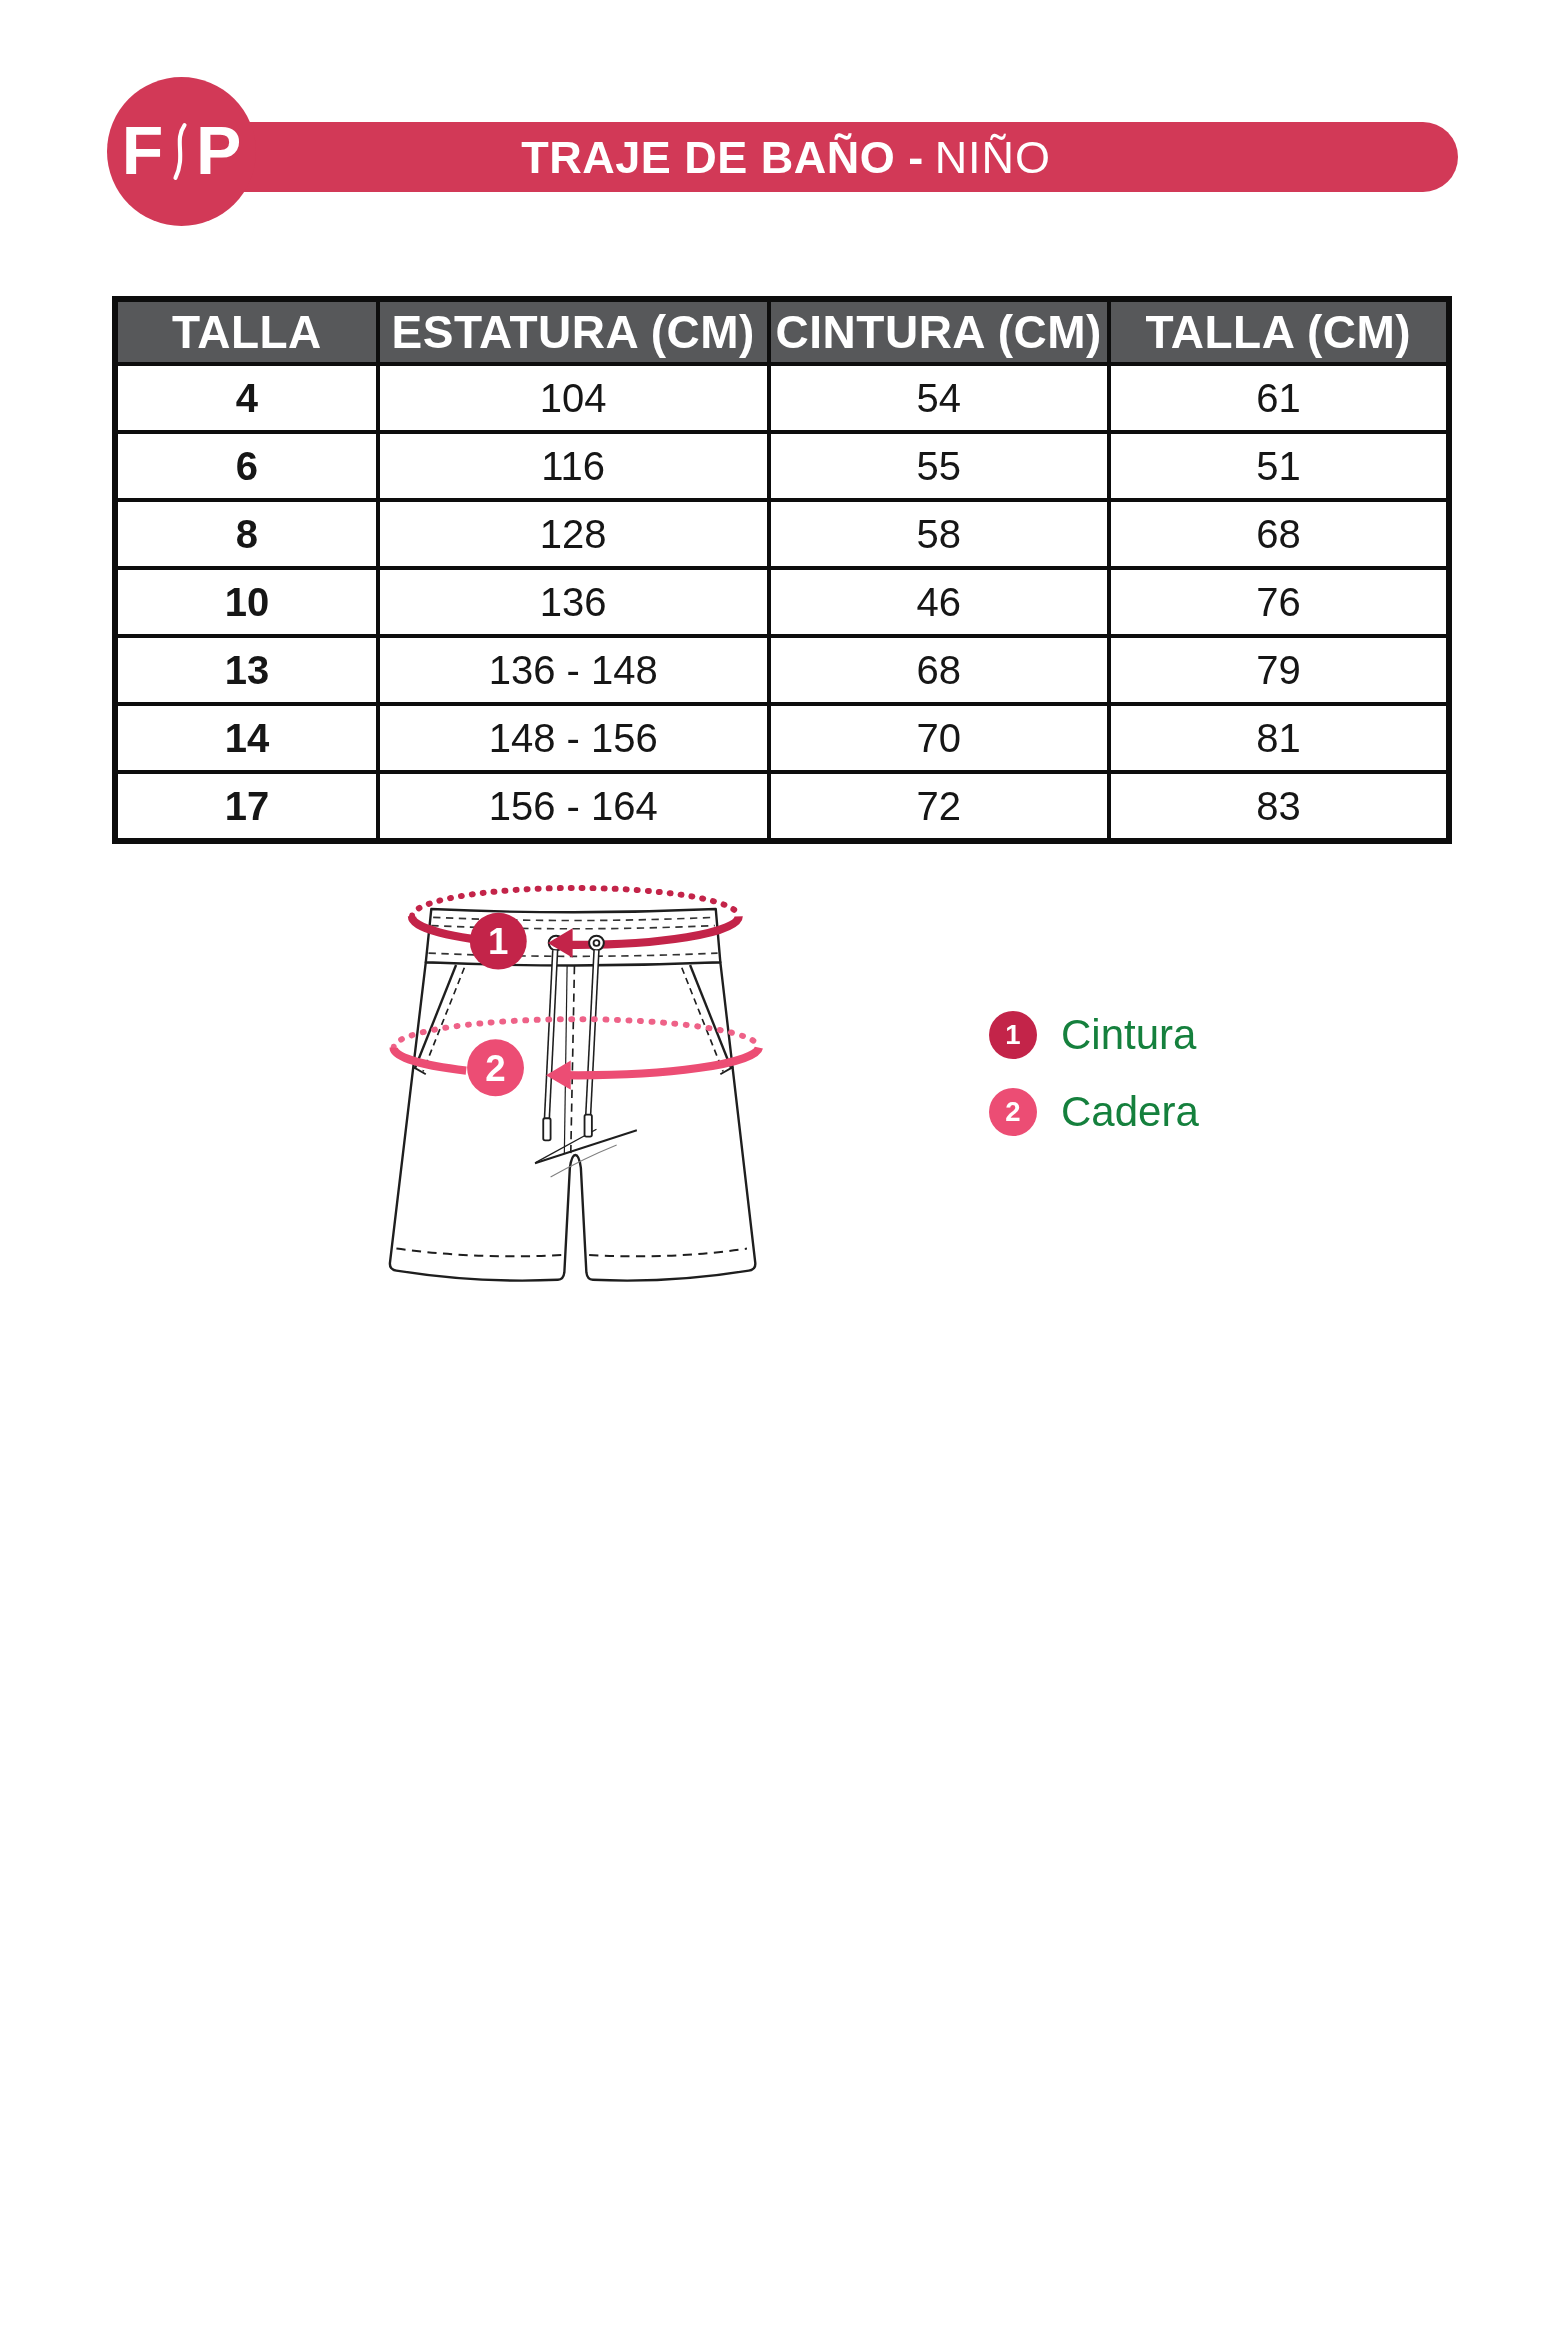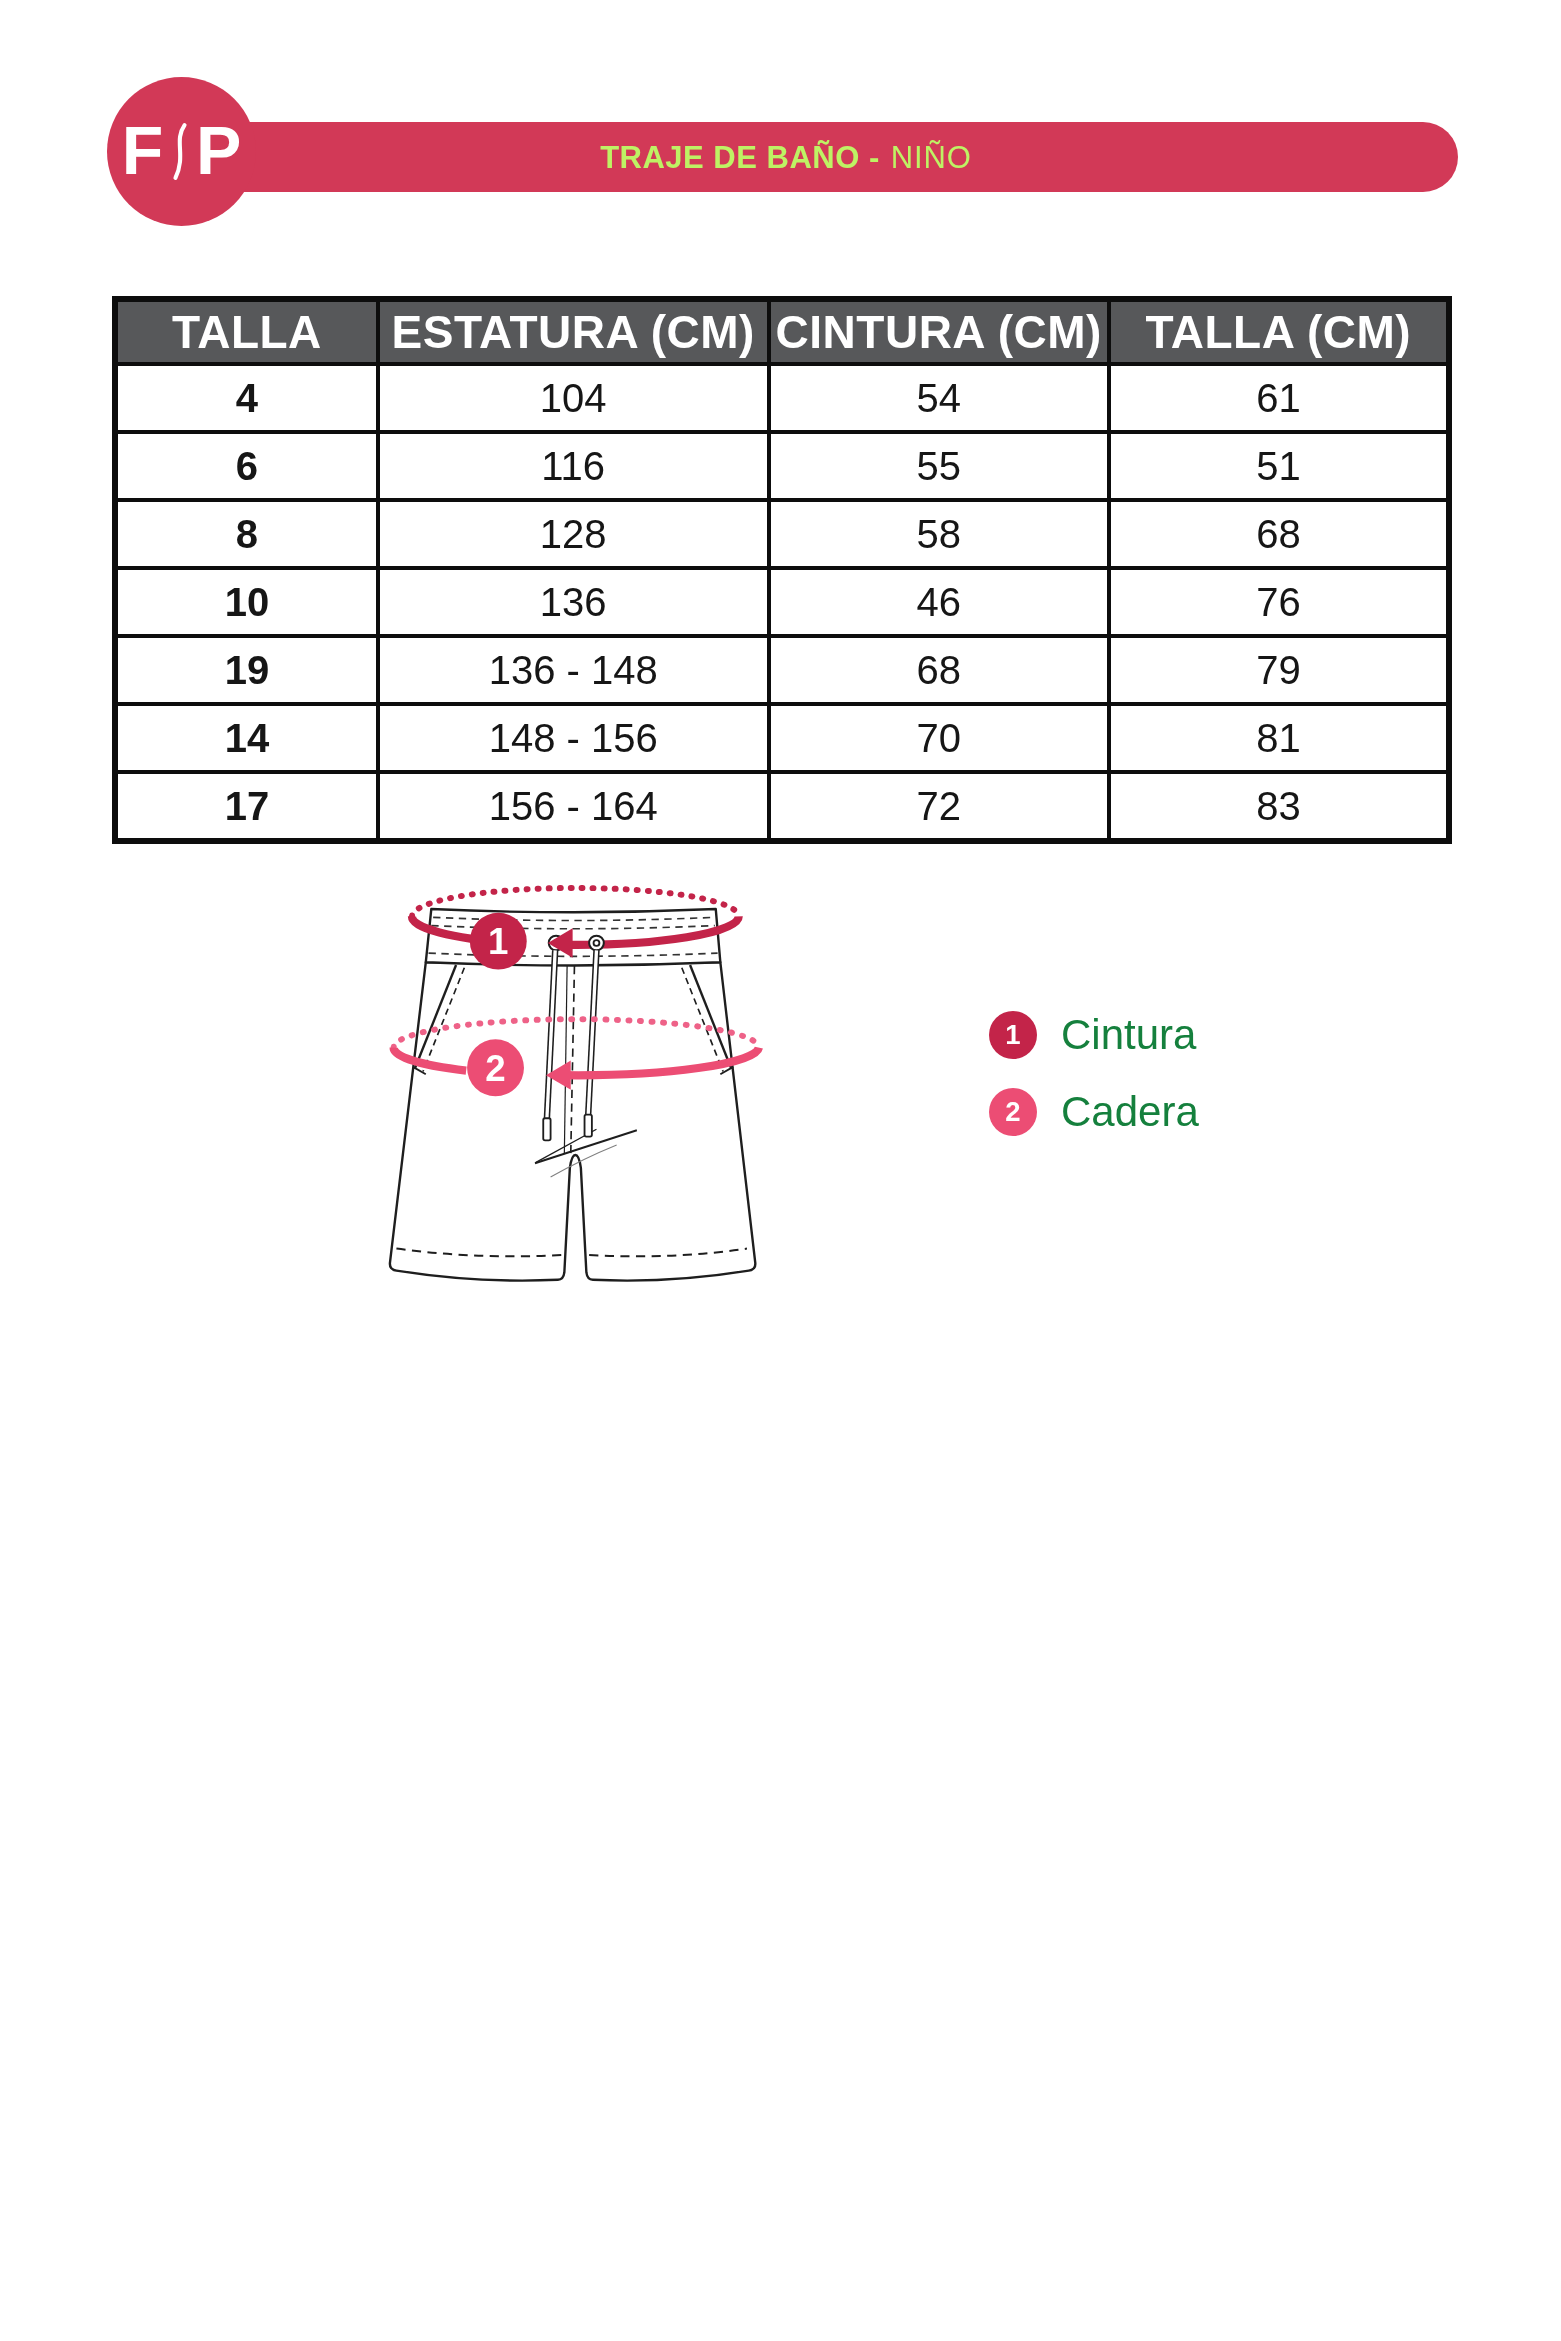--- a/index.html
+++ b/index.html
@@ -4,21 +4,21 @@
 <style>
   html,body{margin:0;padding:0;background:#ffffff;}
   .page{position:relative;width:1561px;height:2342px;background:#ffffff;
         font-family:"Liberation Sans",sans-serif;overflow:hidden;}
 
   
   .banner{position:absolute;left:224px;top:122px;width:1234px;height:70px;
           background:#d23957;border-radius:0 35px 35px 0;
           display:flex;align-items:center;justify-content:center;
           padding-right:110px;box-sizing:border-box;}
-  .banner-title{color:#bef264;font-size:31px;letter-spacing:0.5px;white-space:nowrap;line-height:1;}
+  .banner-title{color:#ffffff;font-size:45px;letter-spacing:0.5px;white-space:nowrap;line-height:1;}
   .title-bold{font-weight:700;margin-right:11px;}
   .title-reg{font-weight:400;letter-spacing:0.9px;}
   .logo-circle{position:absolute;left:107px;top:77px;width:149px;height:149px;
                border-radius:50%;background:#d23957;
                display:flex;align-items:center;justify-content:center;gap:6.4px;}
   .logo-letter{color:#ffffff;font-size:68px;font-weight:700;line-height:1;transform:translateY(-1.8px);}
 
   
   .size-table{position:absolute;left:112px;top:296px;width:1340px;
               border-collapse:collapse;table-layout:fixed;border:6.4px solid #0d0d0d;}
@@ -94,21 +94,21 @@
         <td>58</td>
         <td>68</td>
       </tr>
       <tr>
         <td class="size-col">10</td>
         <td>136</td>
         <td>46</td>
         <td>76</td>
       </tr>
       <tr>
-        <td class="size-col">19</td>
+        <td class="size-col">13</td>
         <td>136 - 148</td>
         <td>68</td>
         <td>79</td>
       </tr>
       <tr>
         <td class="size-col">14</td>
         <td>148 - 156</td>
         <td>70</td>
         <td>81</td>
       </tr>

